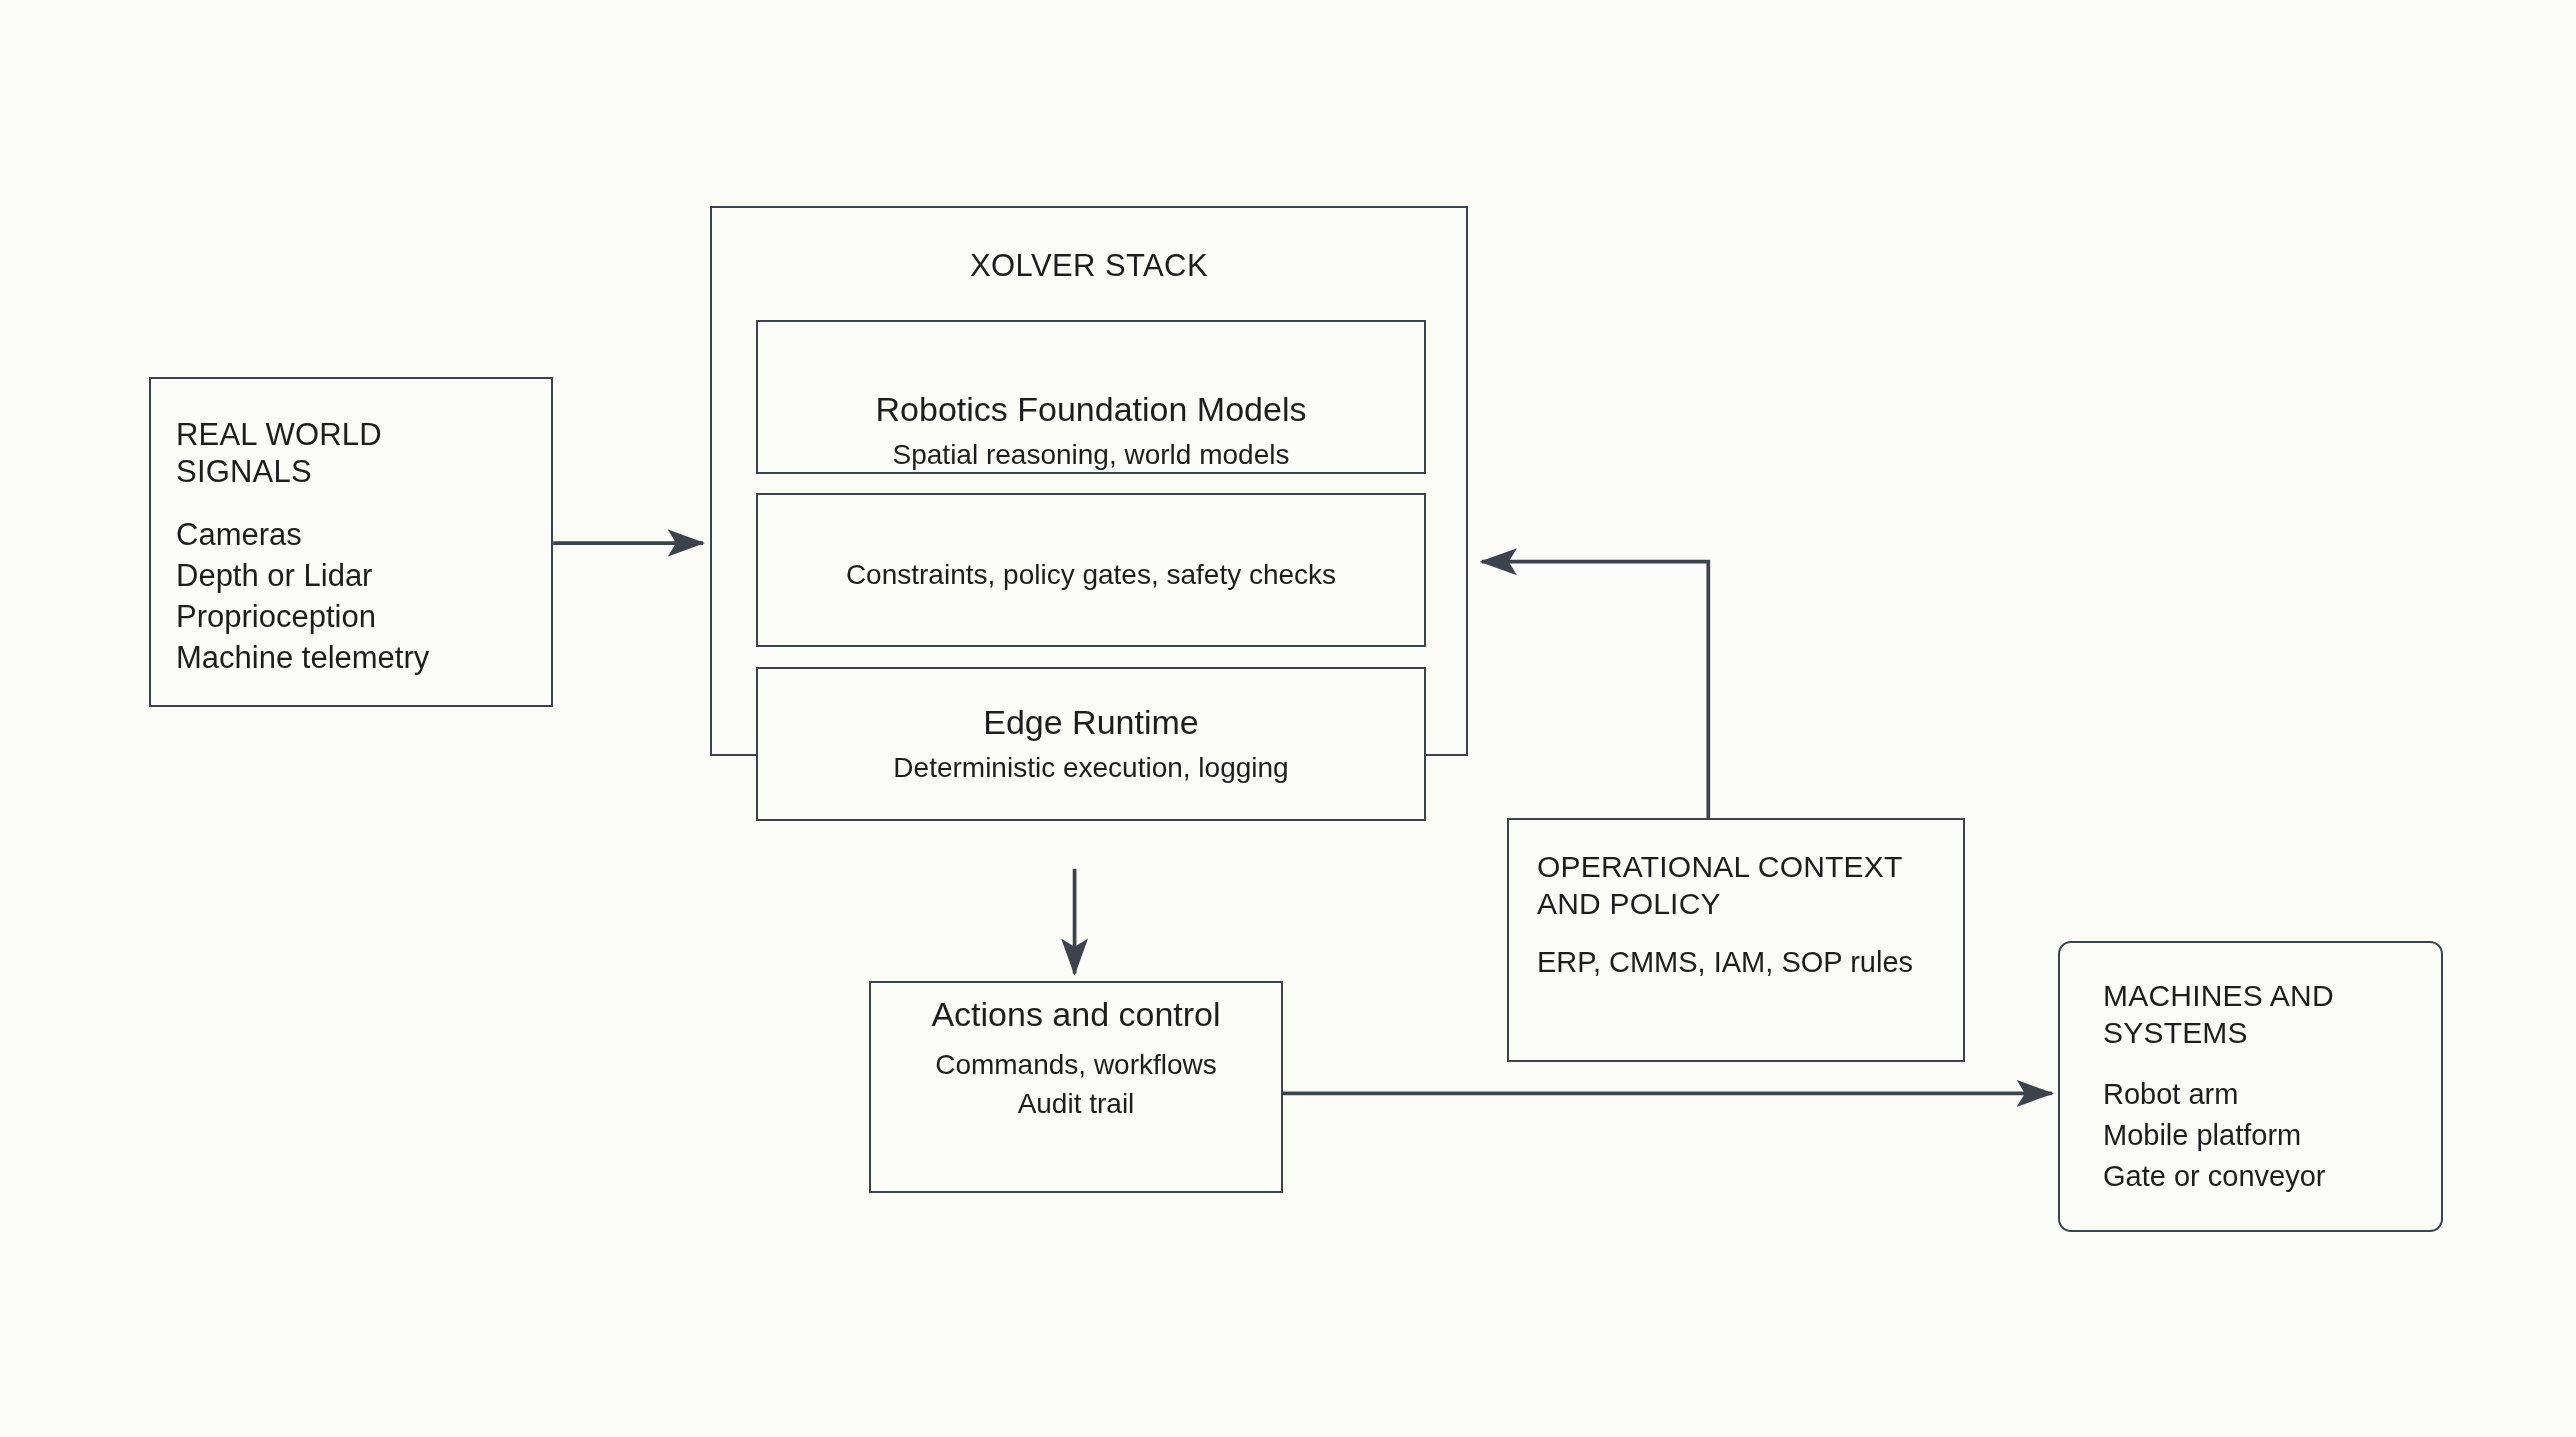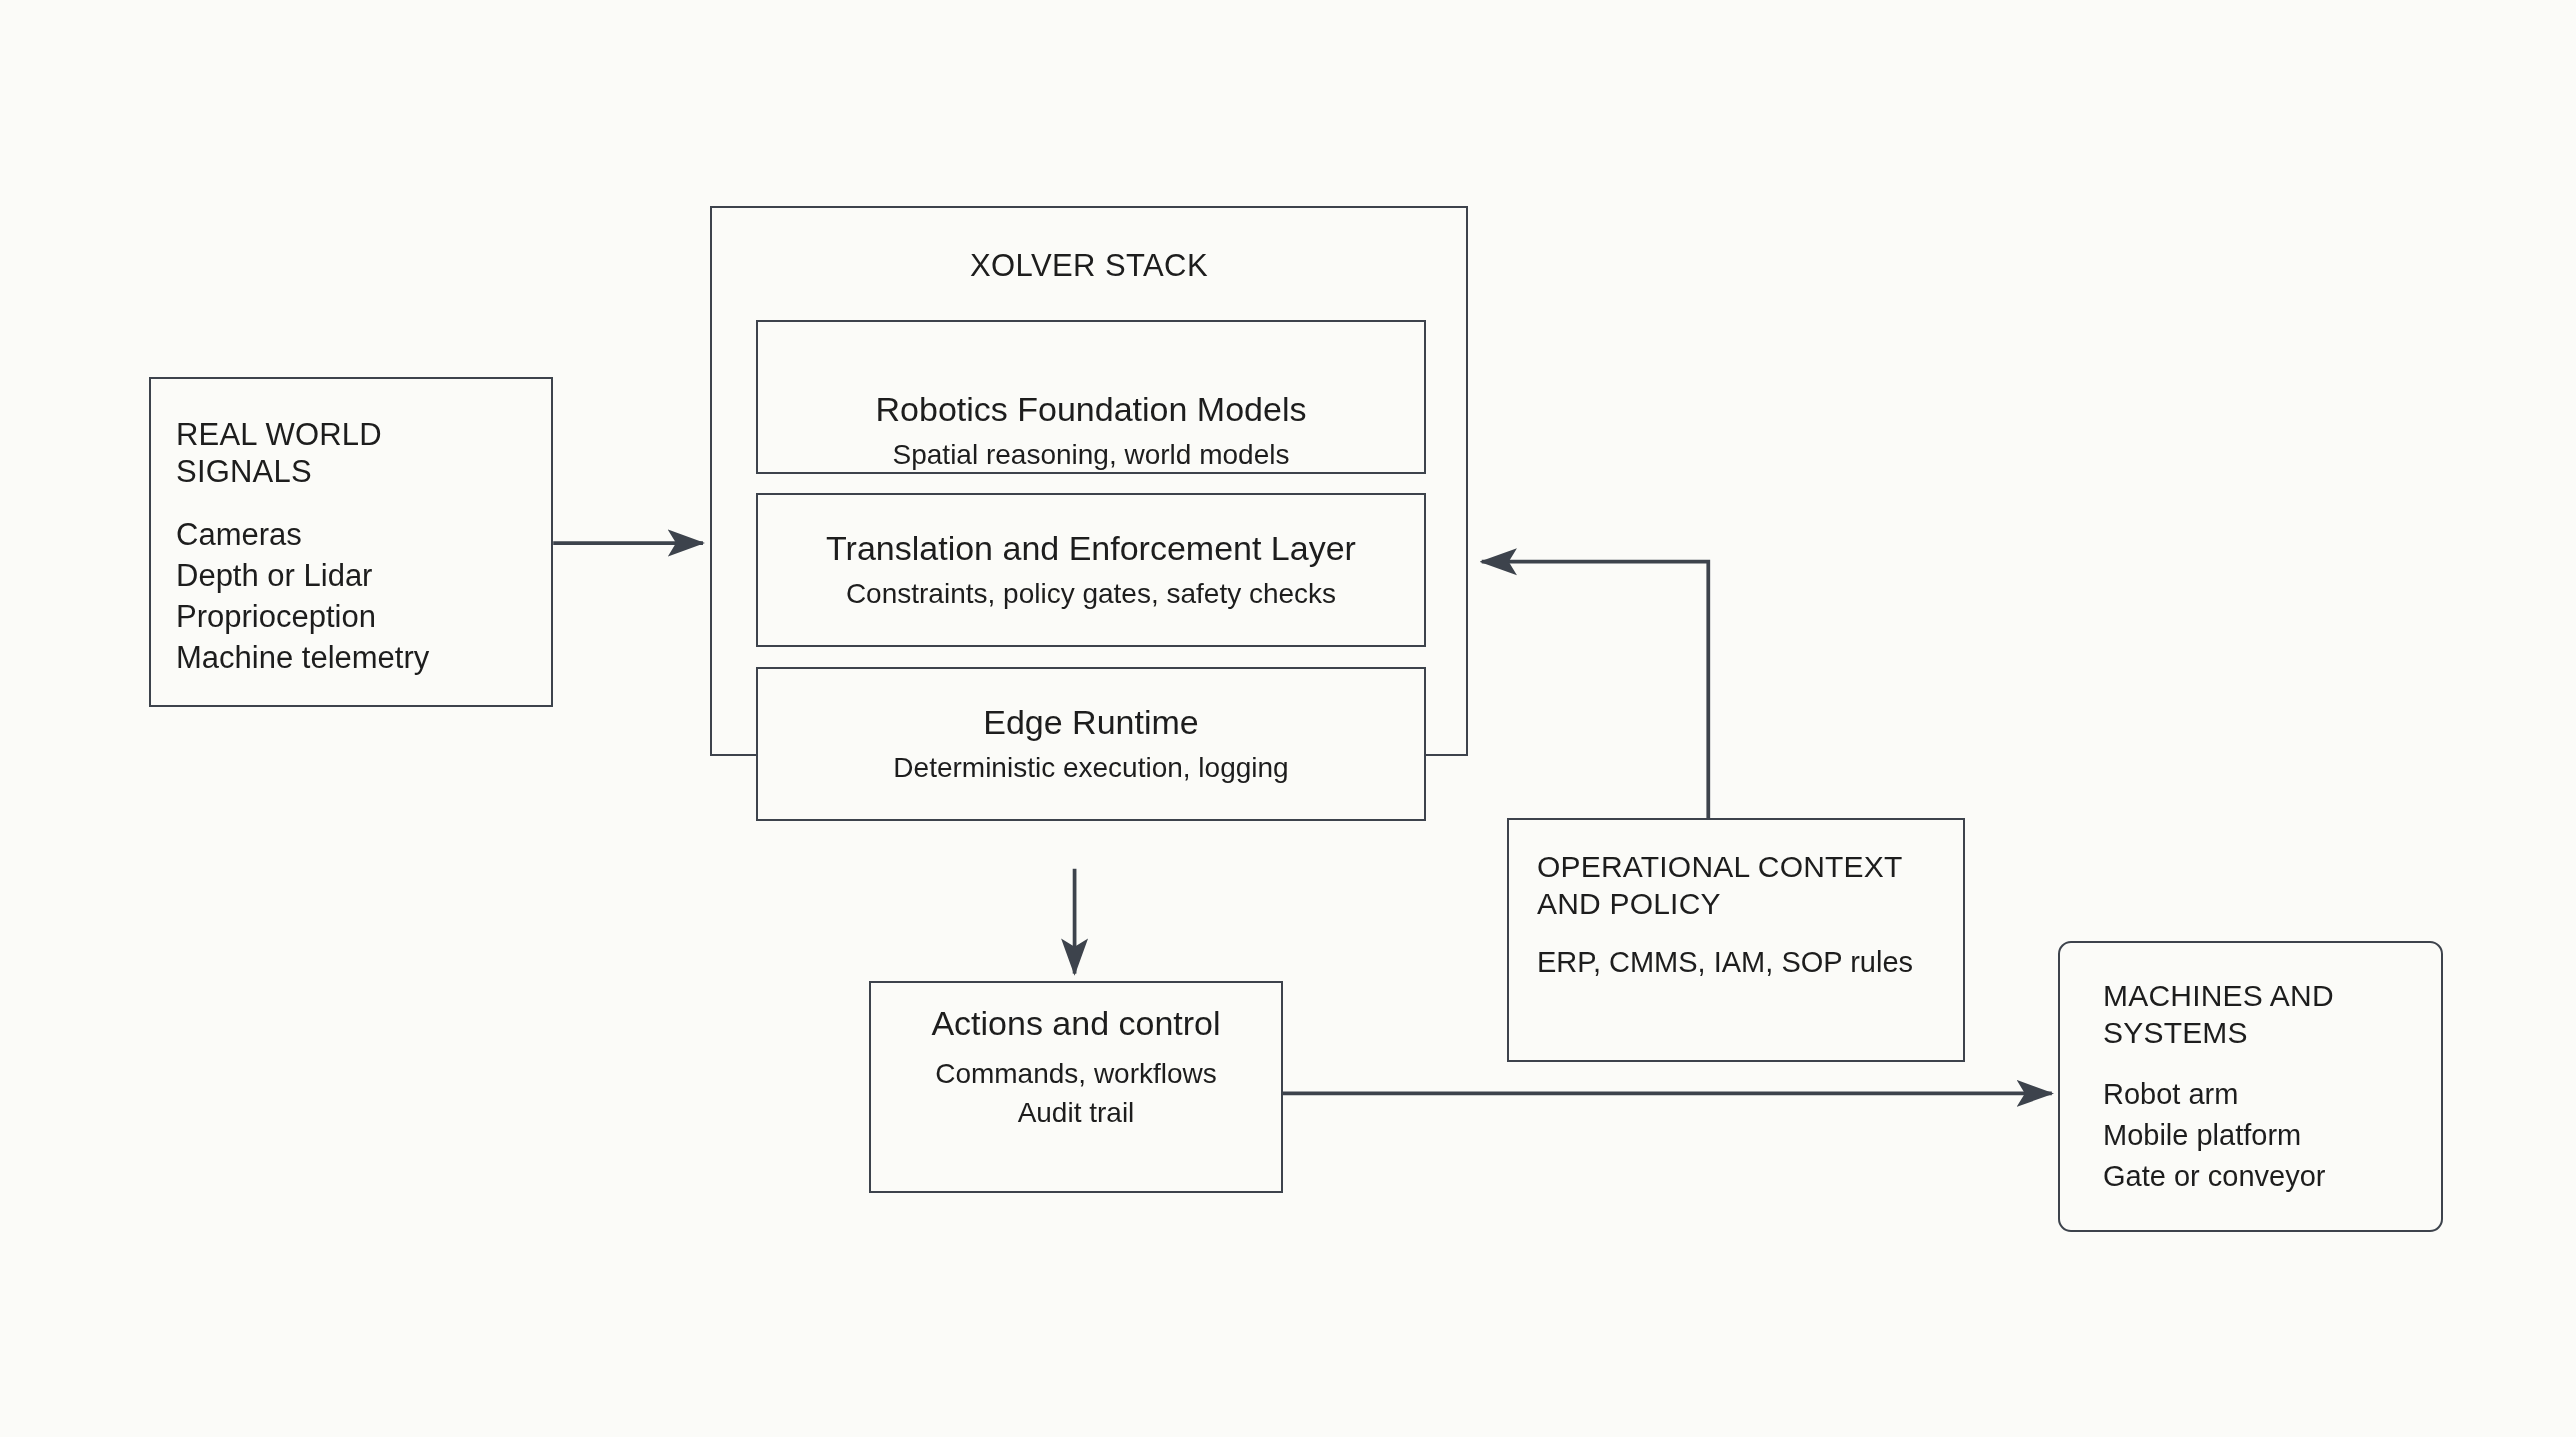--- a/index.html
+++ b/index.html
@@ -104,21 +104,21 @@
     font-weight: 400;
   }
 
   
   #actions-and-control {
     left: 869px;
     top: 981px;
     width: 414px;
     height: 212px;
     align-items: center;
-    padding-top: 21px;
+    padding-top: 12px;
   }
   #actions-title {
     font-size: 34px;
     line-height: 39px;
   }
   #actions-lines {
     margin-top: 11.2px;
     font-size: 28px;
     line-height: 39px;
     text-align: center;
@@ -195,21 +195,20 @@
 
   <div class="node" id="xolver-stack">
     <div id="xolver-stack-title">XOLVER STACK</div>
 
     <div class="stack-layer" id="layer-foundation">
       <div class="layer-title">Robotics Foundation Models</div>
       <div class="layer-sub">Spatial reasoning, world models</div>
     </div>
 
     <div class="stack-layer" id="layer-translation">
-      <div class="layer-title">Translation and Enforcement Layer</div>
       <div class="layer-sub">Constraints, policy gates, safety checks</div>
     </div>
 
     <div class="stack-layer" id="layer-runtime">
       <div class="layer-title">Edge Runtime</div>
       <div class="layer-sub">Deterministic execution, logging</div>
     </div>
   </div>
 
   <div class="node" id="actions-and-control">

